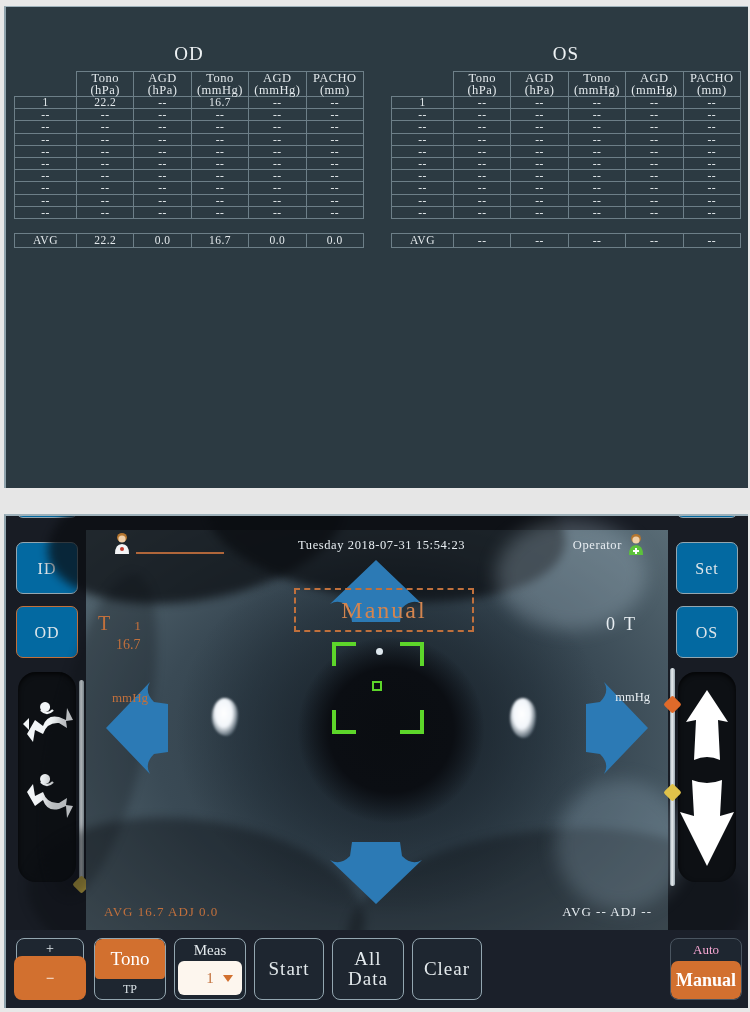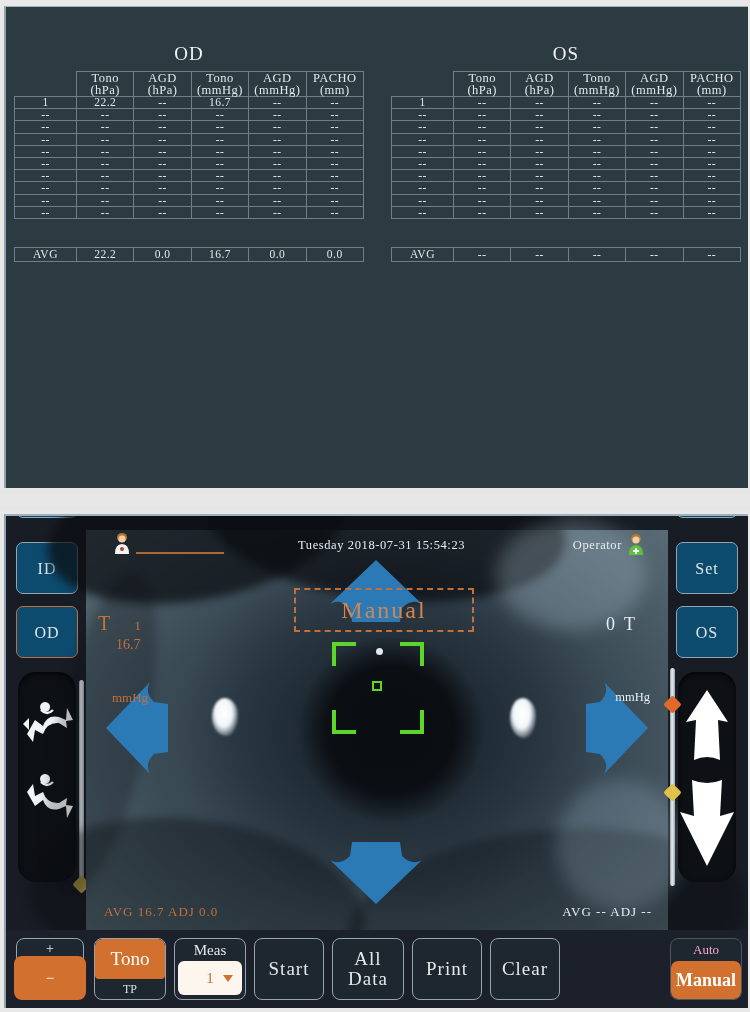--- a/index.html
+++ b/index.html
@@ -48,21 +48,21 @@
   table.meas th {
     height: 25px;
     font-size: 12.5px;
     line-height: 12px;
   }
   table.meas th .u { display: block; }
   table.meas col.idx { width: 62px; }
 
   table.avg {
     border-collapse: collapse; width: 100%;
-    table-layout: fixed; margin-top: 28px;
+    table-layout: fixed; margin-top: 14px;
   }
   table.avg td {
     border: 1px solid #6d7f88;
     color: #e3e9ec; font-size: 11.5px;
     text-align: center; height: 14px; line-height: 13px;
     letter-spacing: 0.5px;
   }
   table.avg col.idx { width: 62px; }
 
   
@@ -171,21 +171,21 @@
 
   .arrow { position: absolute; fill: #2c7ab5; }
 
   
   .rail { position: absolute; top: 14px; width: 74px; }
   #left-rail  { left: 4px; }
   #right-rail { right: 4px; }
 
   .rbtn {
     border: 1px solid #93a6b0; border-radius: 7px;
-    background: #0c4a6e; color: #dfe6ea;
+    background: #0369a1; color: #dfe6ea;
     display: flex; align-items: center; justify-content: center;
     font-size: 16px; letter-spacing: 1px; text-align: center;
     line-height: 17px;
   }
   .rbtn.sel { border-color: #c2703c; color: #dfe6ea; }
 
   #btn-id  { position: absolute; left: 6px;  top: 12px;  width: 62px; height: 52px; }
   #btn-od  { position: absolute; left: 6px;  top: 76px;  width: 62px; height: 52px; }
   #btn-set { position: absolute; right: 6px; top: 12px;  width: 62px; height: 52px; }
   #btn-os  { position: absolute; right: 6px; top: 76px;  width: 62px; height: 52px; }
@@ -722,21 +722,20 @@
         <span id="meas-caret"></span>
       </div>
     </div>
 
     <div class="tbtn plain">Start</div>
 
     <div class="tbtn wide">
       <span>All</span>
       <span>Data</span>
     </div>
-    <div class="tbtn plain">Print</div>
     <div class="tbtn plain">Clear</div>
 
     <div class="spacer"></div>
 
     <div id="mode-toggle">
       <div id="mode-auto">Auto</div>
       <div id="mode-manual">Manual</div>
     </div>
   </div>
 </div>

